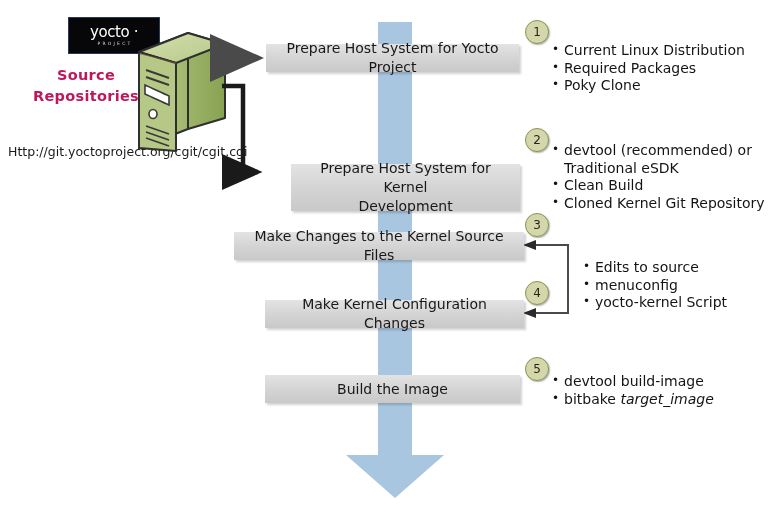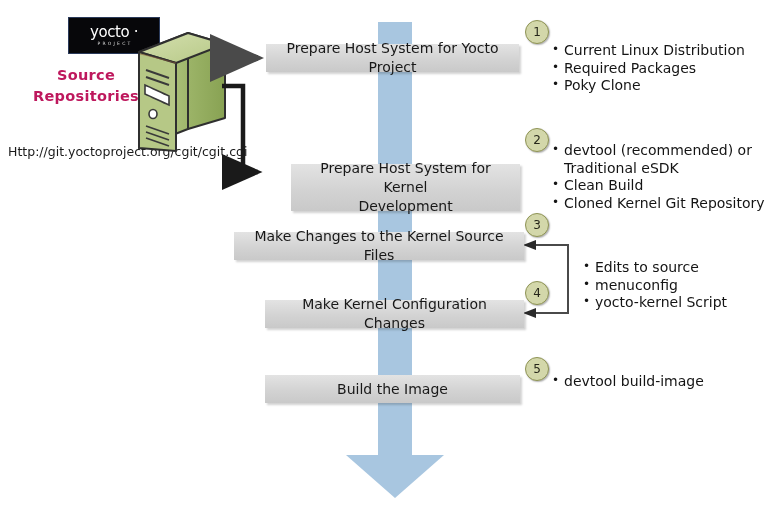--- a/index.html
+++ b/index.html
@@ -285,15 +285,18 @@
     <div class="bitem">menuconfig</div>
     <div class="bitem">yocto-kernel Script</div>
   </div>
 
   <div class="pbox" style="left:265px; top:375px; width:255px; height:28px;text-align:right;">
     <span>Build the Image</span>
   </div>
   <div class="stepnum" style="left:525px; top:357px;">5</div>
   <div class="blist" style="left:552px; top:373px;">
     <div class="bitem">devtool build-image</div>
+    <div class="bitem">
+      <span>bitbake </span><span class="ital">target_image</span>
+    </div>
   </div>
 
 </div>
 
 </body></html>

